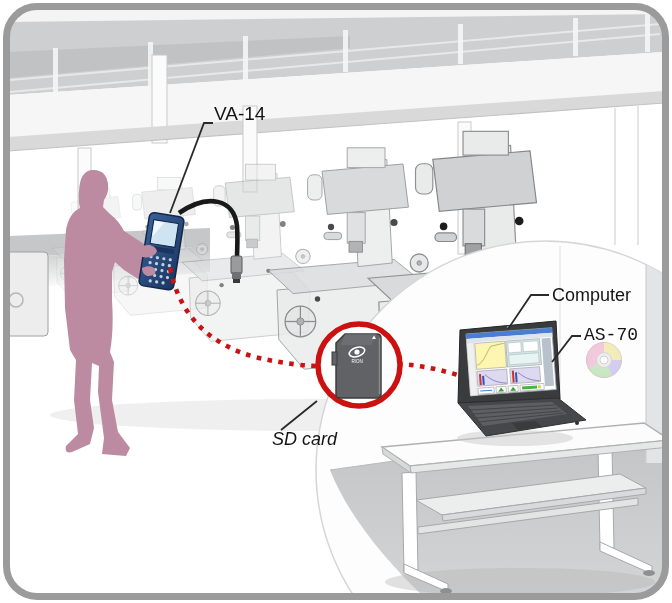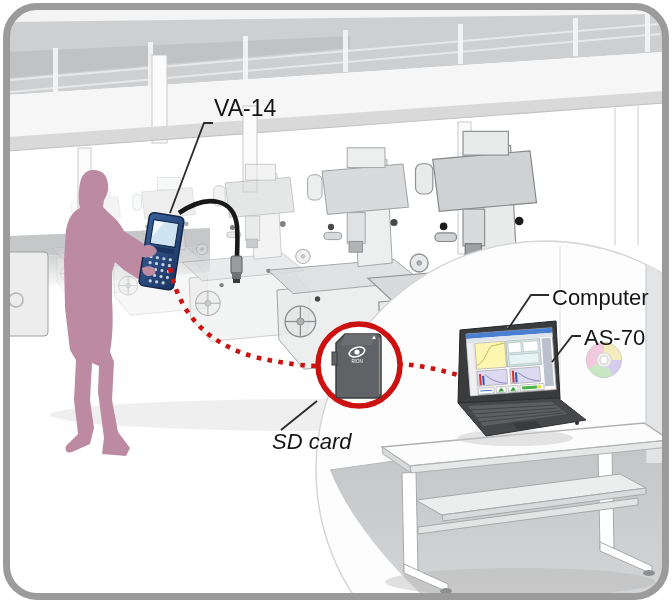--- a/index.html
+++ b/index.html
@@ -1,24 +1,24 @@
 <!DOCTYPE html>
 <html style="--accent-red: #cc1111; --person-pink: #bc8aa1; --device-navy: #24406f; --device-screen-blue: #cfe4f2; --frame-gray: #9b9b9b; --machine-light: #e9eaea; --floor-gray: #c7c8c9; --laptop-dark: #46474a; --label-text: #151515;"><head>
 <meta charset="utf-8">
 <style>
   html,body{margin:0;padding:0;background:#ffffff;}
   #stage{position:relative;width:672px;height:603px;background:#fff;overflow:hidden;
          font-family:"Liberation Sans","DejaVu Sans",sans-serif;}
   #scene{position:absolute;left:6px;top:6px;width:660px;height:591px;border-radius:30px;overflow:hidden;}
   #scene svg{position:absolute;left:-6px;top:-6px;}
   .frame{position:absolute;inset:3px;border:7px solid var(--frame-gray,#9b9b9b);border-radius:34px;pointer-events:none;}
-  .lbl{position:absolute;color:var(--label-text,#151515);font-size:22px;line-height:1.05;white-space:nowrap;}
-  .lbl-va14{left:214px;top:96px;font-size:23px;}
+  .lbl{position:absolute;color:var(--label-text,#151515);font-size:18px;line-height:1.05;white-space:nowrap;}
+  .lbl-va14{left:214px;top:104px;font-size:19px;}
   .lbl-computer{left:552px;top:286px;}
-  .lbl-as70{left:584px;top:326px;}
+  .lbl-as70{left:584px;top:326px;font-family:Liberation Mono, monospace;}
   .lbl-sdcard{left:272px;top:430px;font-style:italic;}
   
   .m-light{fill:#e9eaea;stroke:#8f9192;stroke-width:1.1;}
   .m-mid{fill:#d8dadb;stroke:#8f9192;stroke-width:1.1;}
   .m-mid2{fill:#cfd1d2;stroke:#85878a;stroke-width:1.1;}
   .m-dark2{fill:#9fa1a3;stroke:#6f7173;stroke-width:1;}
   .m-wheel{fill:#e2e3e4;stroke:#707274;stroke-width:1.4;}
   .m-spoke{stroke:#707274;stroke-width:1.4;}
   .m-knob{fill:#1c1c1c;}
   .wallpost{fill:#fbfbfb;stroke:#c9c9c9;stroke-width:1;}

